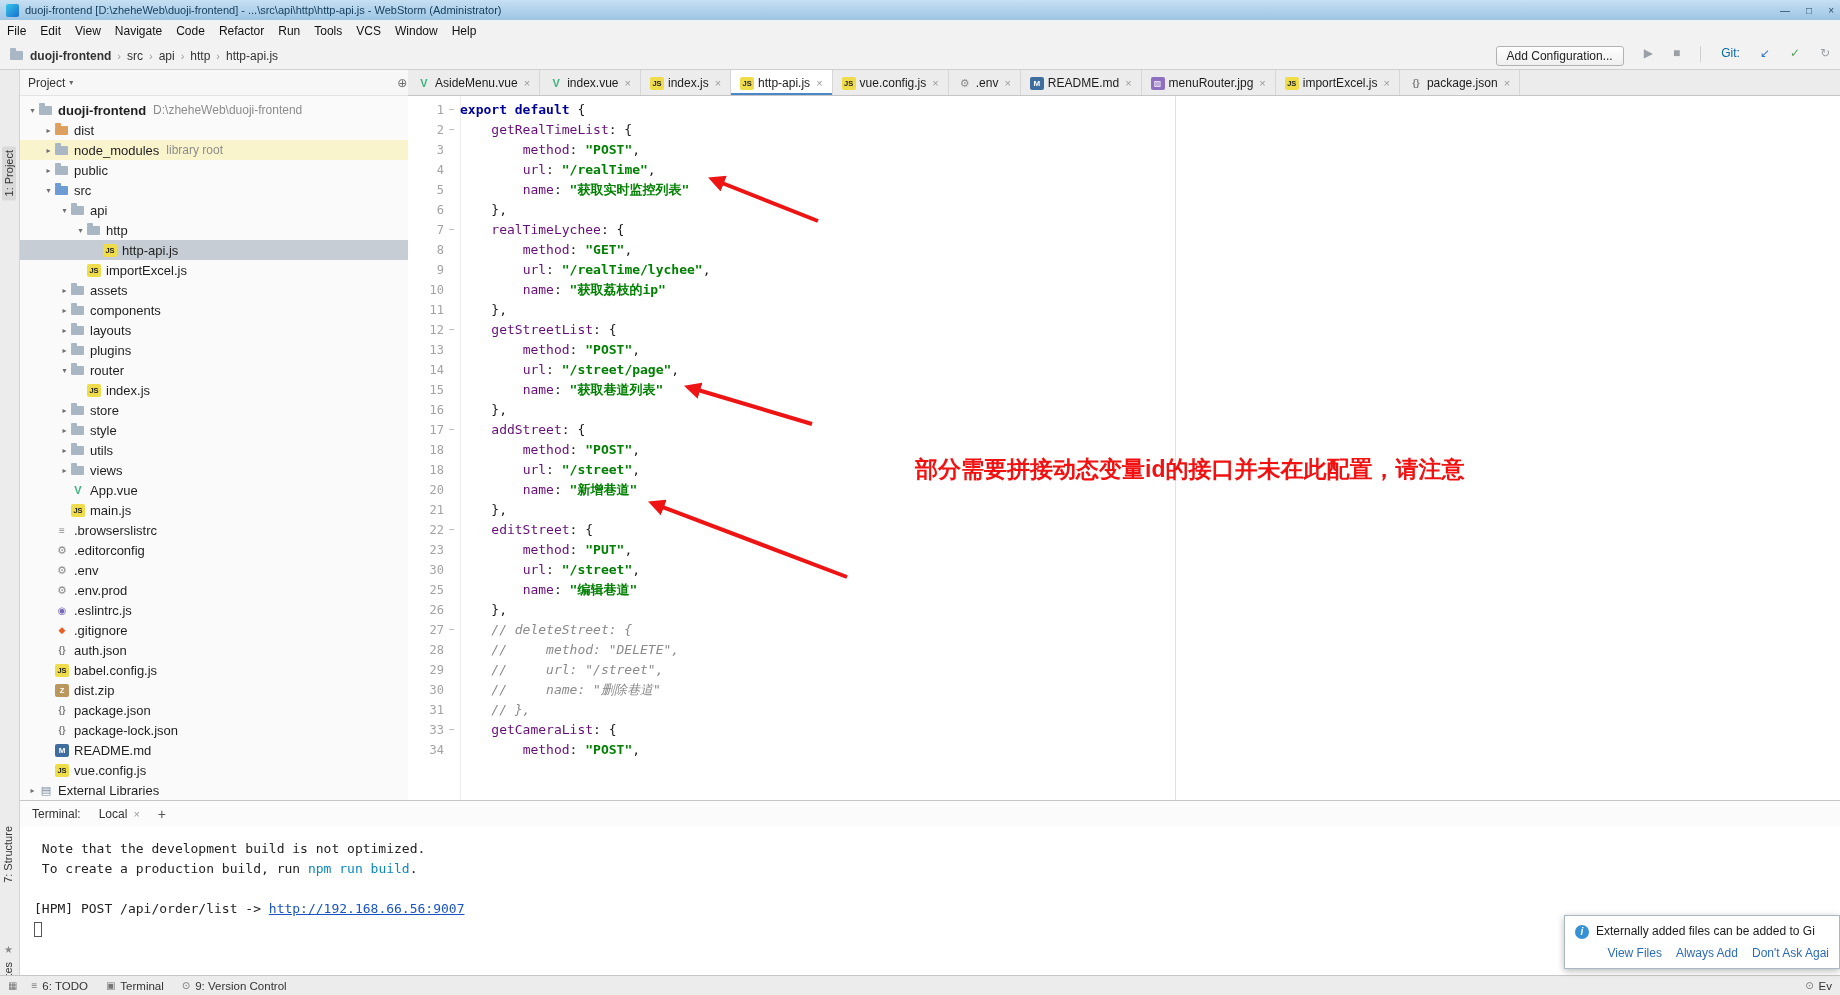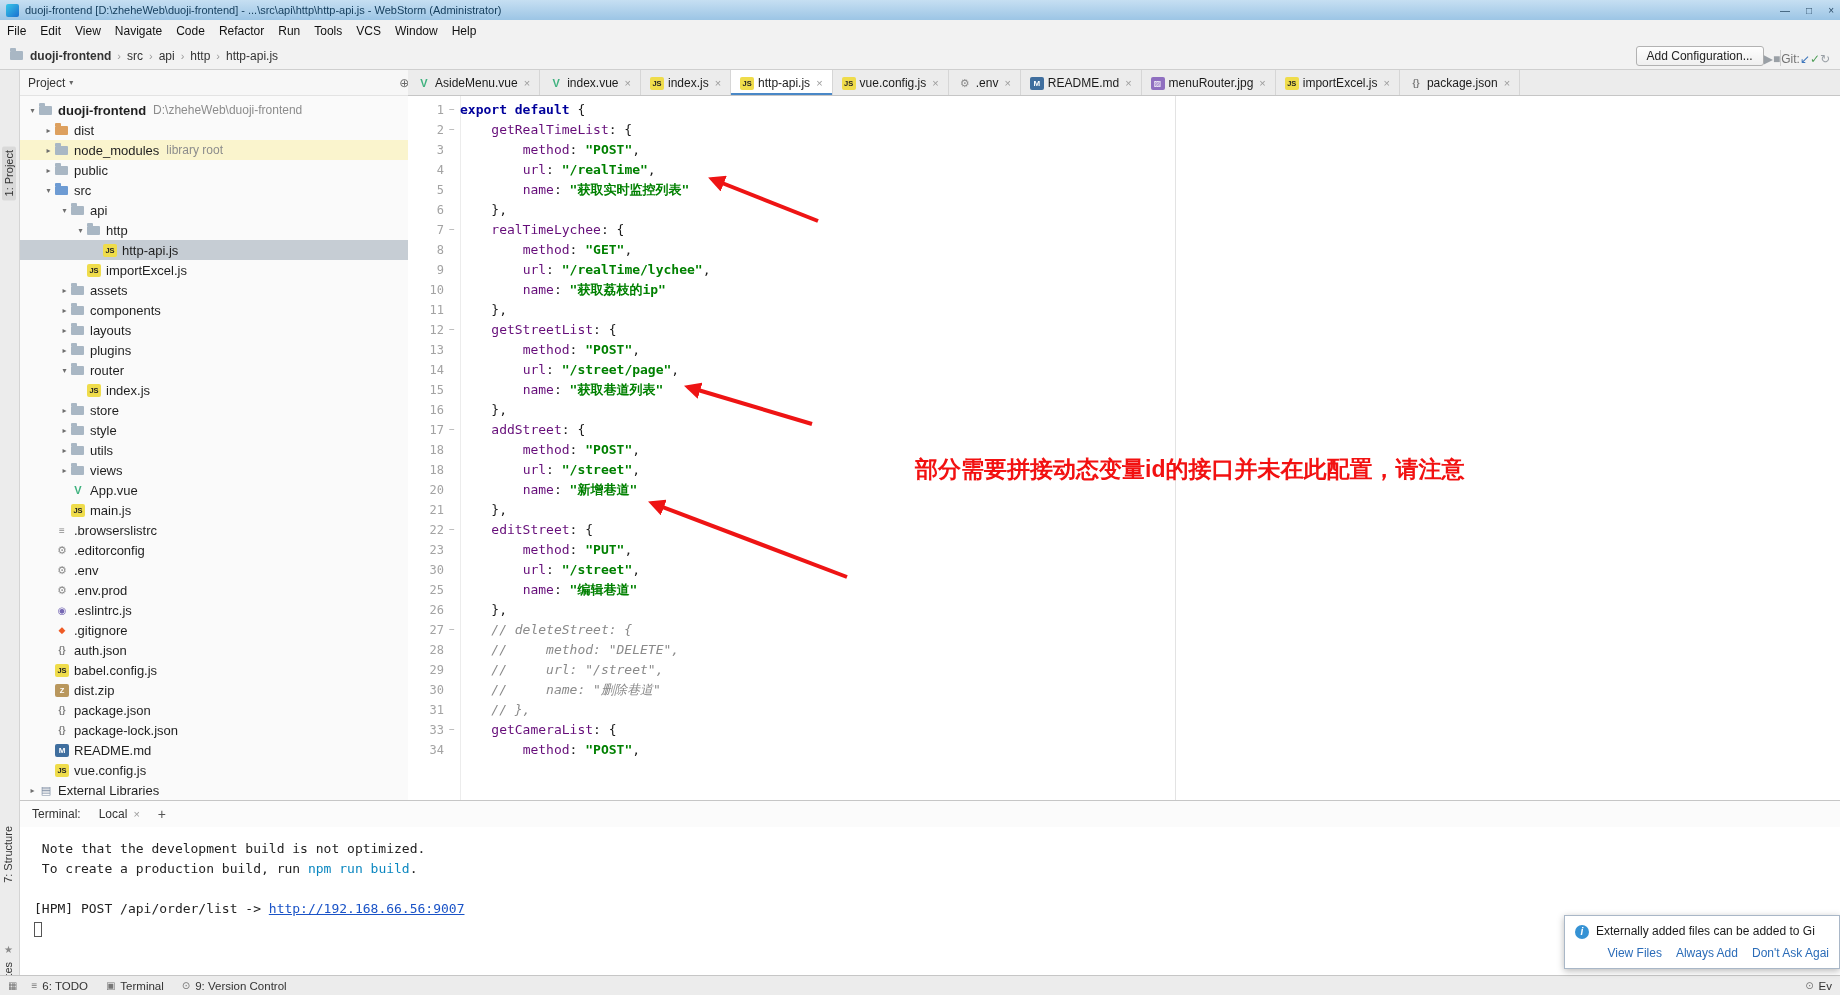--- a/index.html
+++ b/index.html
@@ -14,38 +14,38 @@
 
 #menubar{position:absolute;top:20px;left:0;right:0;height:22px;background:#f2f2f2;display:flex;align-items:center;font-size:12px;color:#111}
 .menu-item{padding:2px 7px;cursor:default}
 
 
 #toolbar{position:absolute;top:42px;left:0;right:0;height:28px;background:#f2f2f2;border-bottom:1px solid #cfcfcf;display:flex;align-items:center;padding:0 10px;font-size:12px;color:#333}
 #breadcrumb{display:flex;align-items:center}
 .crumb-item{padding:0 2px}
 .crumb-item:first-child{font-weight:bold}
 .crumb-sep{color:#999;font-size:11px;margin:0 4px}
-.toolbar-right{margin-left:auto;display:flex;align-items:flex-end;gap:0}
+.toolbar-right{margin-left:auto;display:flex;align-items:flex-start;gap:20px}
 .add-config{border:1px solid #b2b2b2;background:linear-gradient(#fefefe,#efefef);border-radius:3px;padding:2px 10px;font-size:12px;color:#222}
 .tb-ic{color:#9aa0a6;font-size:12px}
 .tb-ic.update{color:#3f77bc}
 .tb-ic.commit{color:#4f9e57}
-.git-label{color:#737373}
+.git-label{color:#0369a1}
 .tb-sep{width:1px;height:16px;background:#cfcfcf}
 
 
 #stripe{position:absolute;left:0;top:70px;width:20px;bottom:20px;background:#ececec;border-right:1px solid #d4d4d4}
 .stripe-label{position:absolute;left:2px;writing-mode:vertical-rl;transform:rotate(180deg);font-size:11px;color:#333;white-space:nowrap}
 #stripe-project{top:76px;background:#d9d9d9;border-radius:2px;padding:4px 1px}
 #stripe-structure{top:756px}
 #stripe-favorites{top:892px}
 .stripe-star{position:absolute;left:4px;top:874px;font-size:10px;color:#8a8a8a}
 
 
-#project{position:absolute;left:20px;top:70px;width:453px;bottom:195px;background:#fafafa;border-right:2px solid #be185d;overflow:hidden}
+#project{position:absolute;left:20px;top:70px;width:453px;bottom:195px;background:#fafafa;border-right:4px solid #be185d;overflow:hidden}
 #project-header{height:26px;display:flex;align-items:center;padding:0 8px;font-size:12px;color:#333;border-bottom:1px solid #e3e3e3;background:#f7f7f7}
 #project-header .chev-d{margin-left:4px;font-size:8px;color:#666}
 .ph-icons{margin-left:auto;display:flex;gap:10px;color:#6b6b6b;font-size:12px}
 #tree{padding-top:4px;font-size:13px;color:#1f1f1f}
 .trow{display:flex;align-items:center;height:20px;white-space:nowrap}
 .trow .chev{flex:0 0 13px;text-align:center;font-size:8px;color:#6e6e6e}
 .tlabel{margin-left:1px}
 .tsuffix{margin-left:7px;color:#8c8c8c;font-size:12px}
 .trow.sel{background:#c6cdd4}
 .trow.lib{background:#faf4cd}

